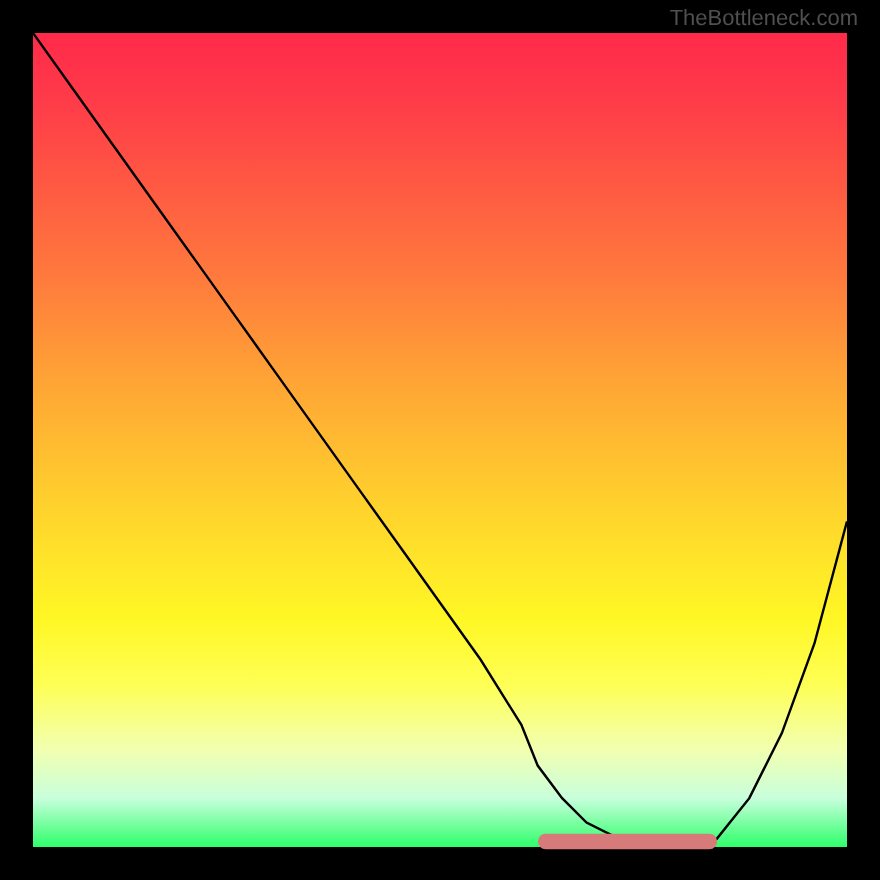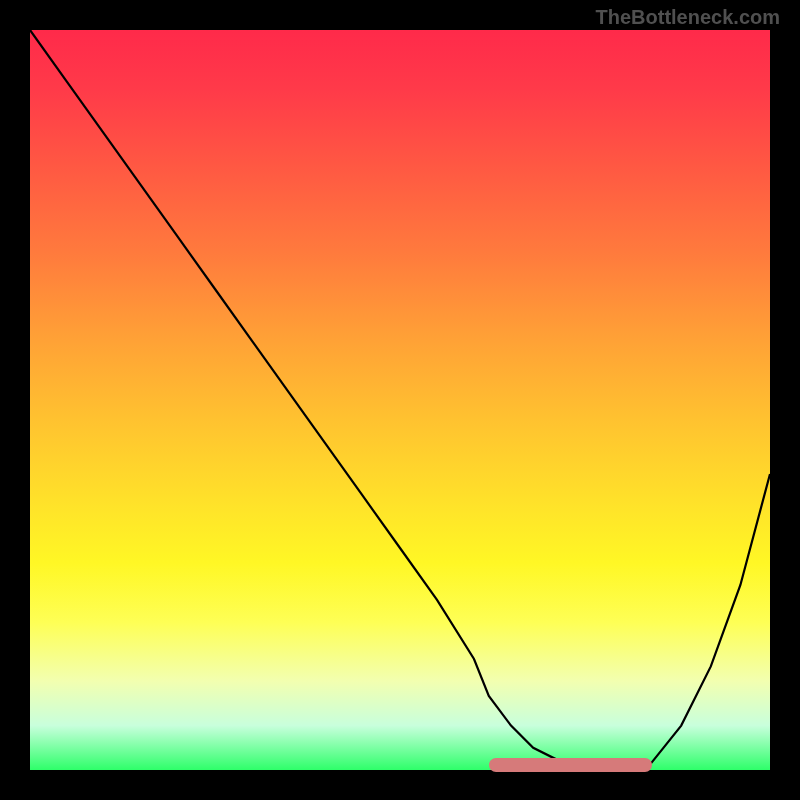--- a/index.html
+++ b/index.html
@@ -9,21 +9,21 @@
     background: #000;
     position: relative;
     font-family: Arial, sans-serif;
   }
   .watermark {
     position: absolute;
     top: 6px;
     right: 20px;
     color: #505050;
     font-size: 20px;
-    font-weight: 700;
+    font-weight: 400;
     z-index: 10;
   }
   .plot-area {
     position: absolute;
     left: 30px;
     top: 30px;
     width: 740px;
     height: 740px;
     background: linear-gradient(to bottom,
       #ff2a4a 0%,

